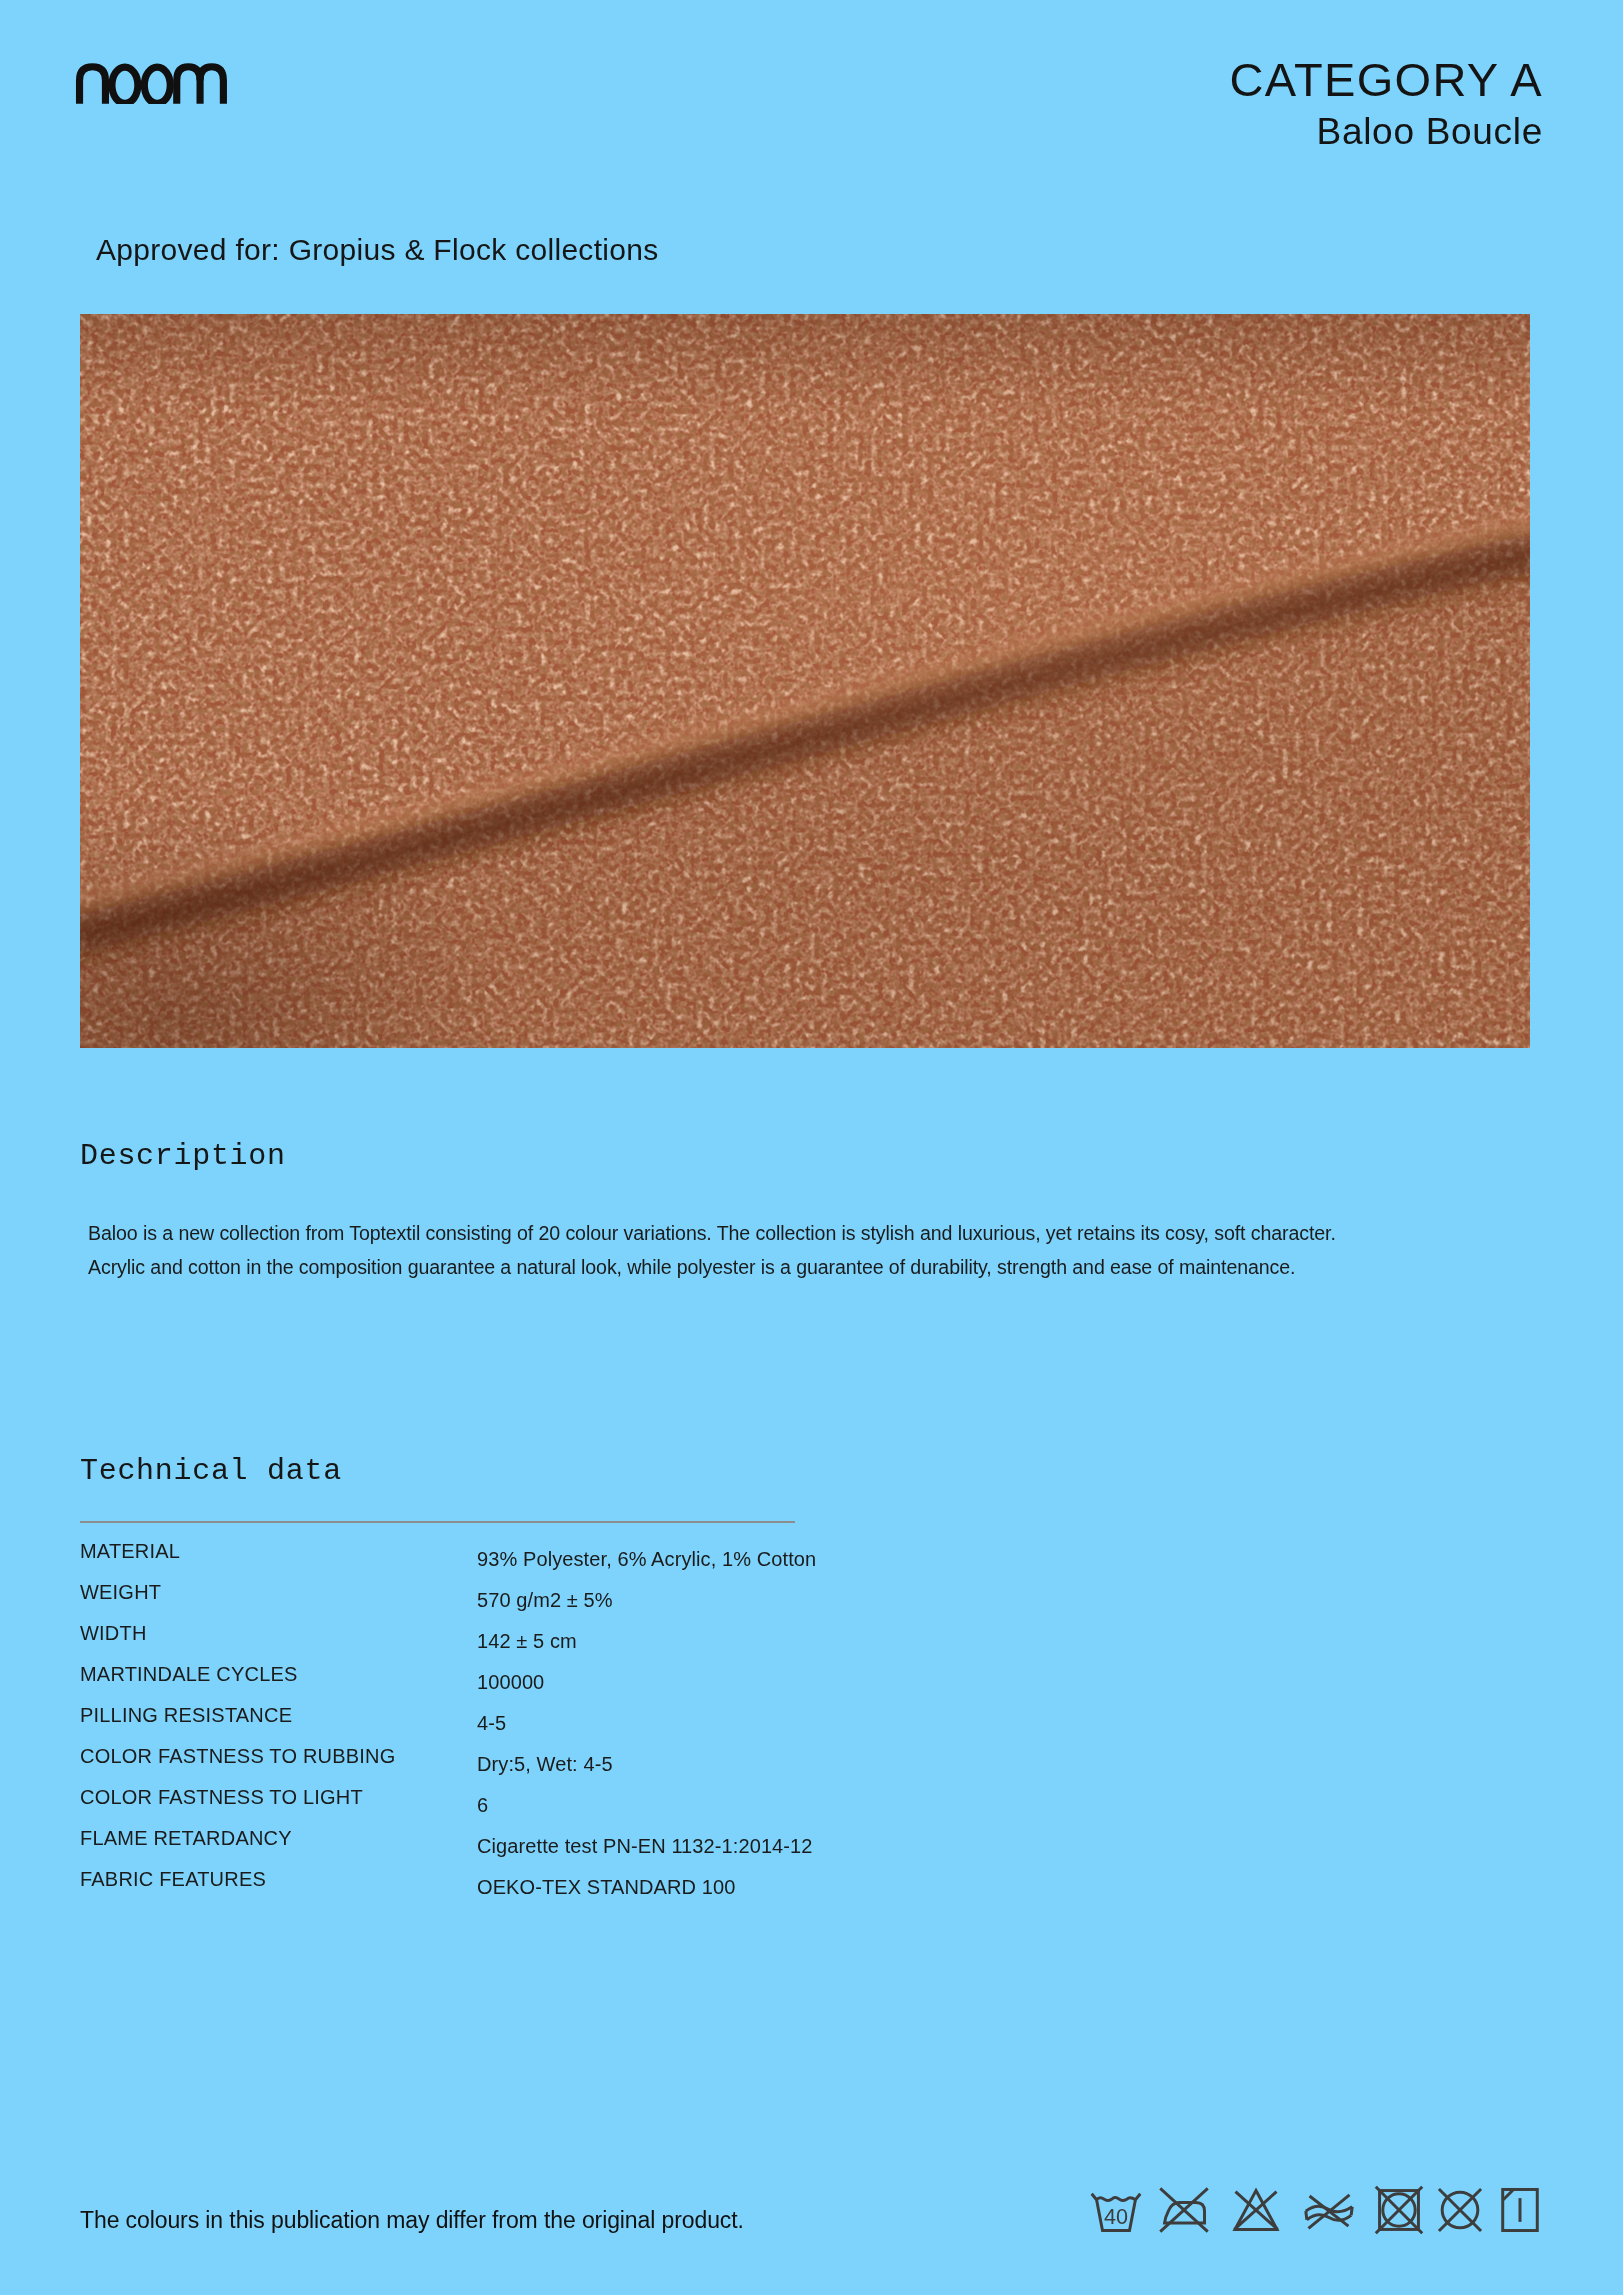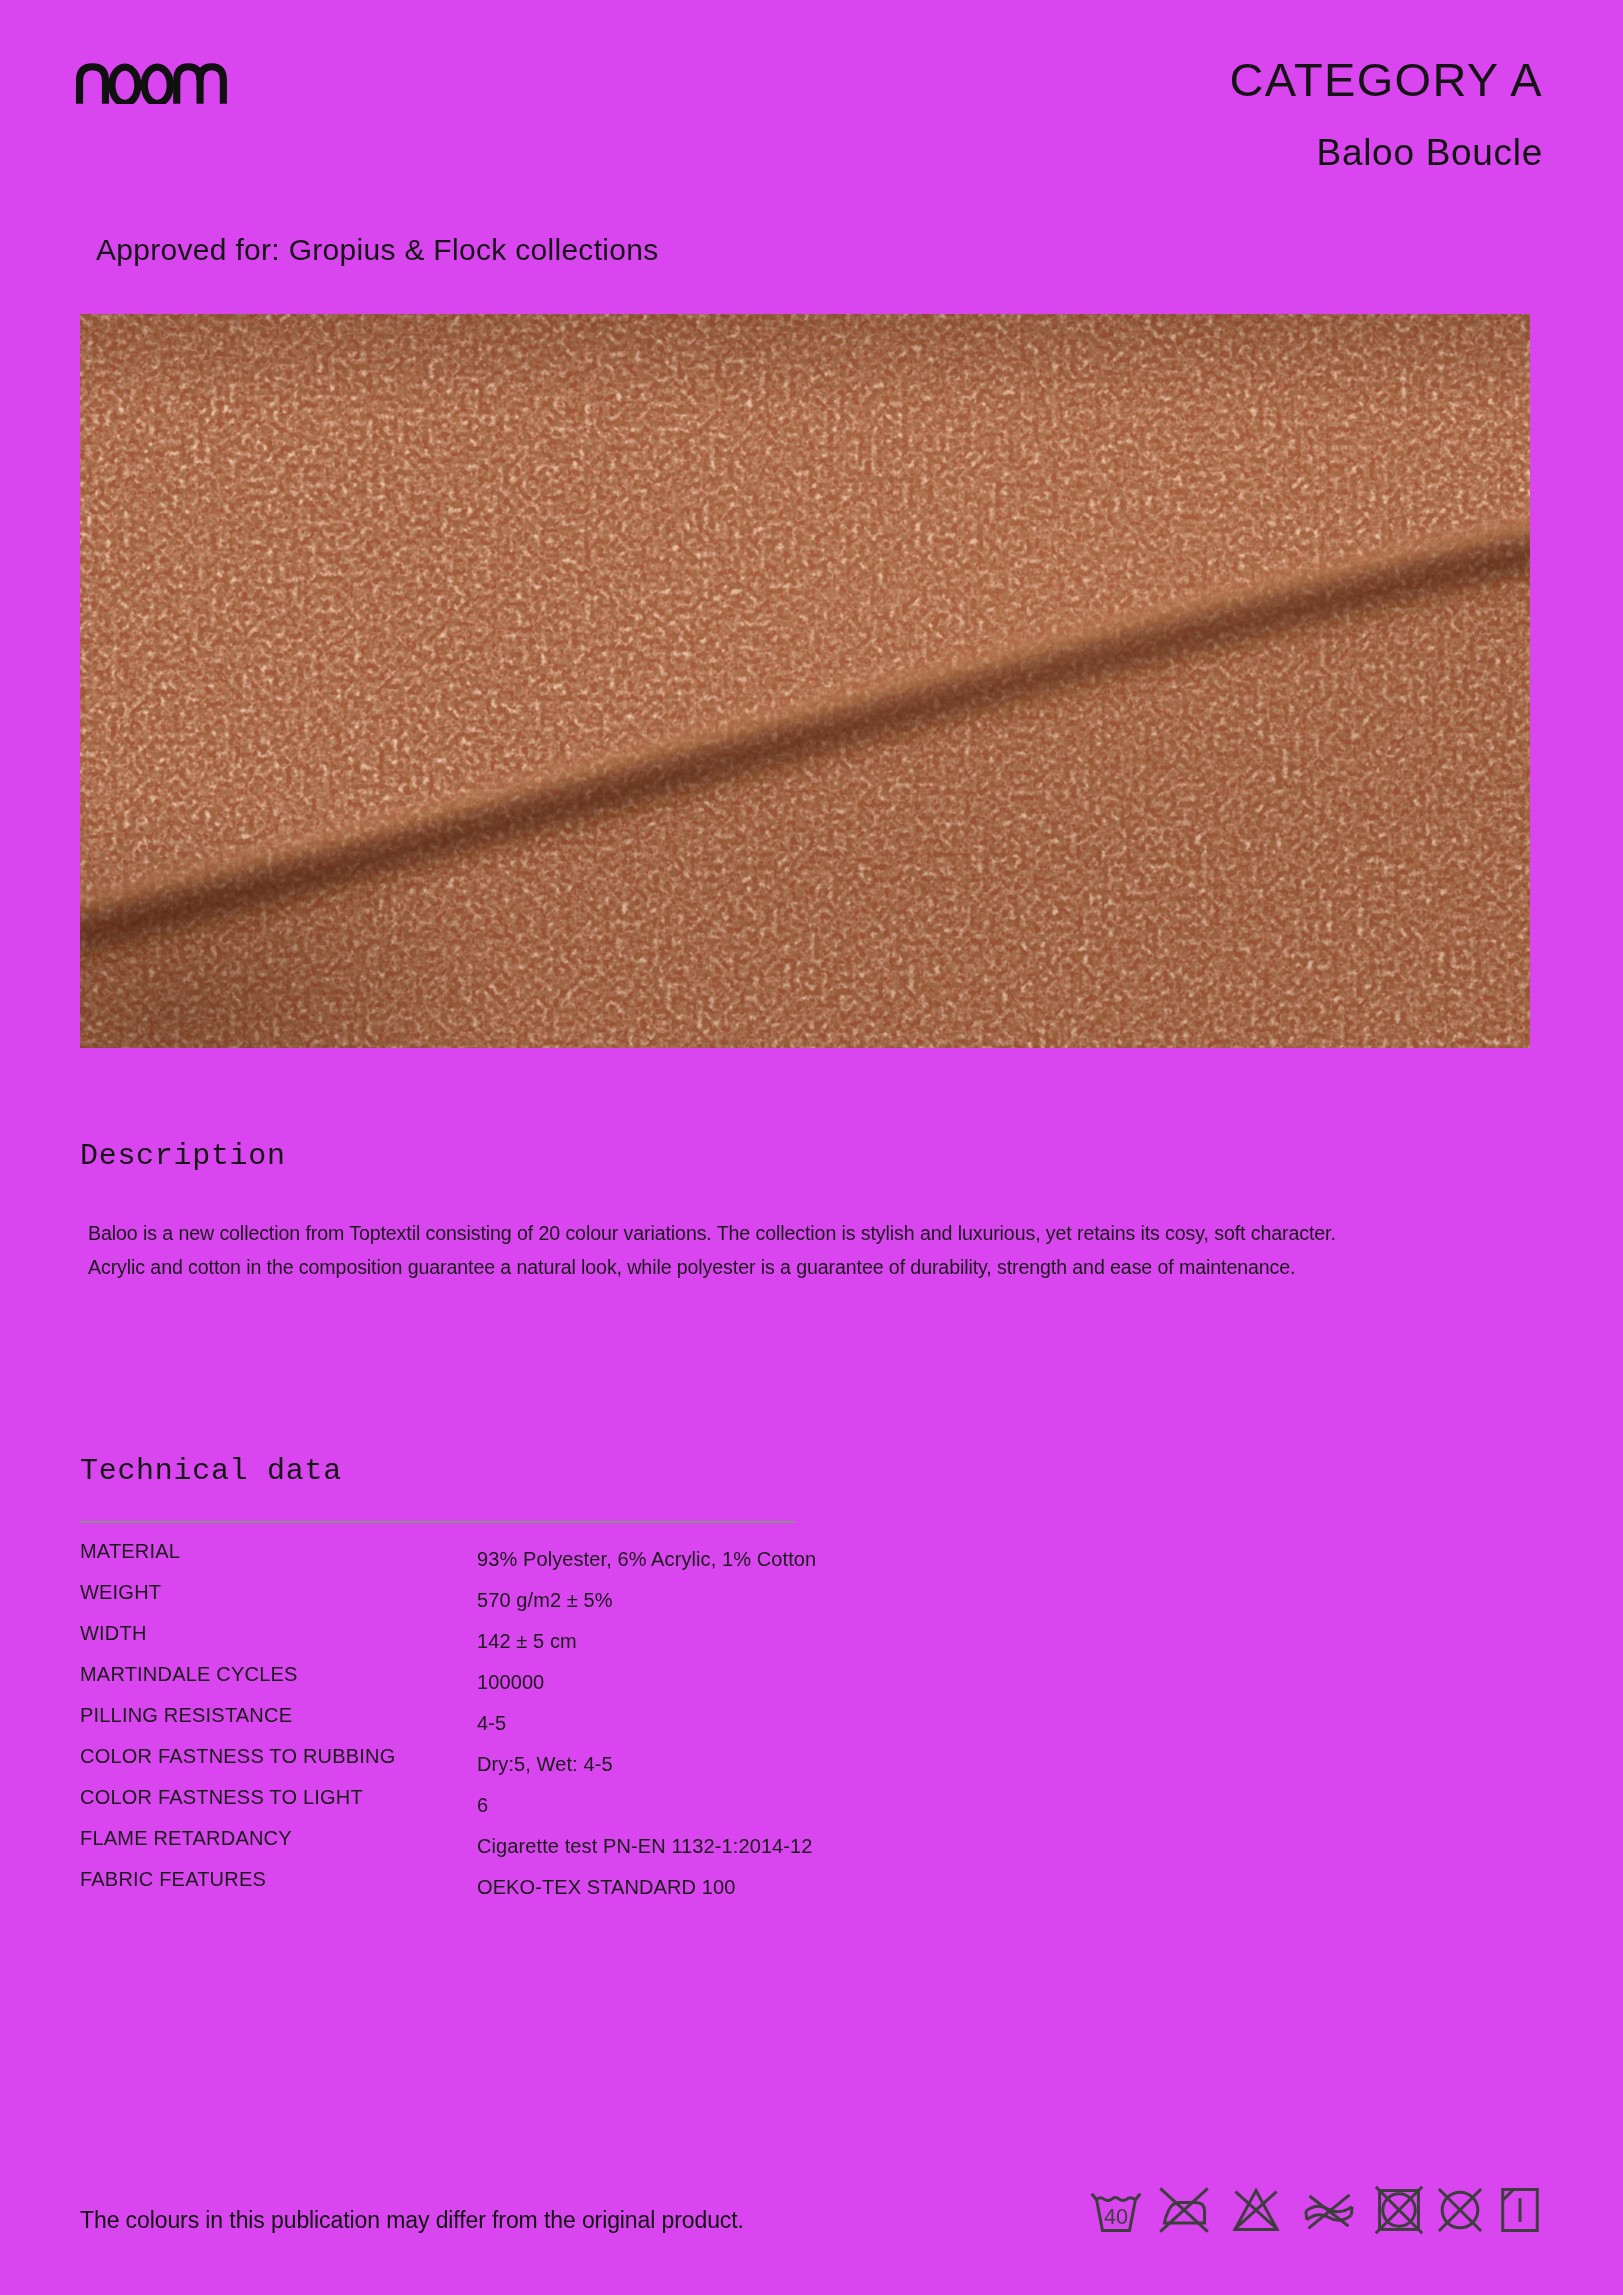--- a/index.html
+++ b/index.html
@@ -1,29 +1,29 @@
 <!DOCTYPE html>
 <html style="font-size:10.5px"><head>
 <meta charset="utf-8">
 <style>
   html,body{margin:0;padding:0;background:#ffffff;}
   .page{
     position:relative;
     width:1623px;
     height:2295px;
-    background:#d946ef;
+    background:#7dd3fc;
     font-family:"Liberation Sans", sans-serif;
     color:#161616;
     overflow:hidden;
   }
   .abs{position:absolute;}
   
   .logo{left:75px;top:62px;width:162px;height:42px;}
   .category{right:80px;top:52px;font-size:47px;letter-spacing:1.3px;text-align:right;color:#141414;}
-  .product{right:80px;top:132px;font-size:37px;letter-spacing:0.7px;text-align:right;color:#141414;}
+  .product{right:80px;top:111px;font-size:37px;letter-spacing:0.7px;text-align:right;color:#141414;}
   .approved{left:96px;top:233px;font-size:30px;letter-spacing:0.3px;color:#161616;}
   
   .fabric{left:80px;top:314px;width:1450px;height:734px;display:block;}
   
   .section-heading{font-size:30px;letter-spacing:0.7px;color:#161616;font-family:Liberation Mono, monospace;}
   .desc-heading{left:80px;top:1139px;}
   .desc-body{left:80px;top:1216px;font-size:19.6px;line-height:34px;letter-spacing:-0.1px;color:#1b1b1b;margin-left:8px;}
   .desc-body div{white-space:nowrap;}
   
   .tech-heading{left:80px;top:1454px;}

